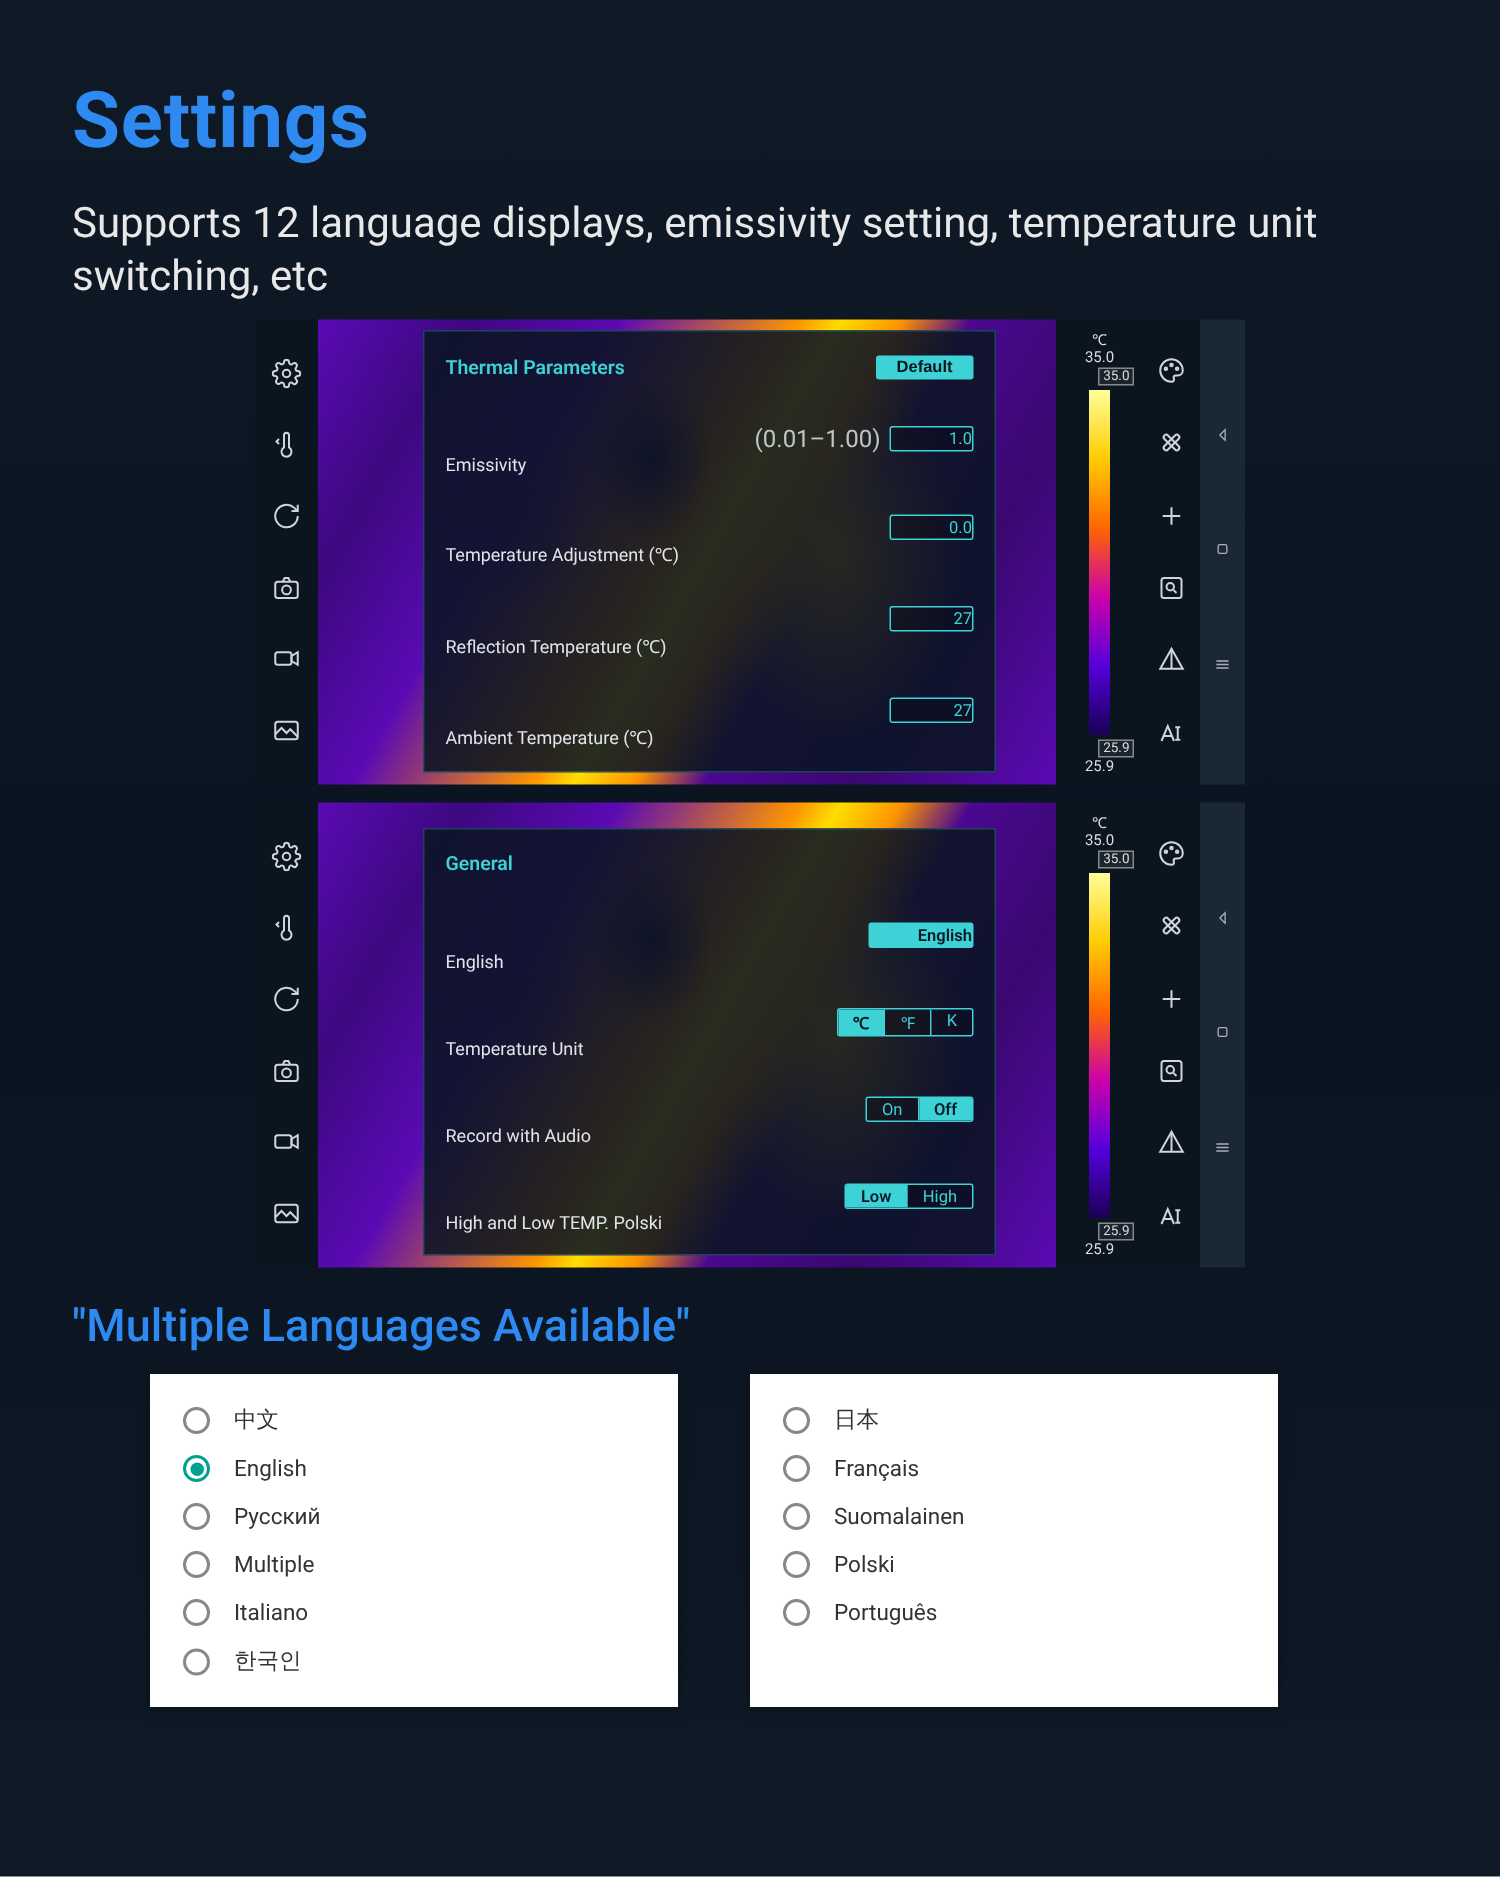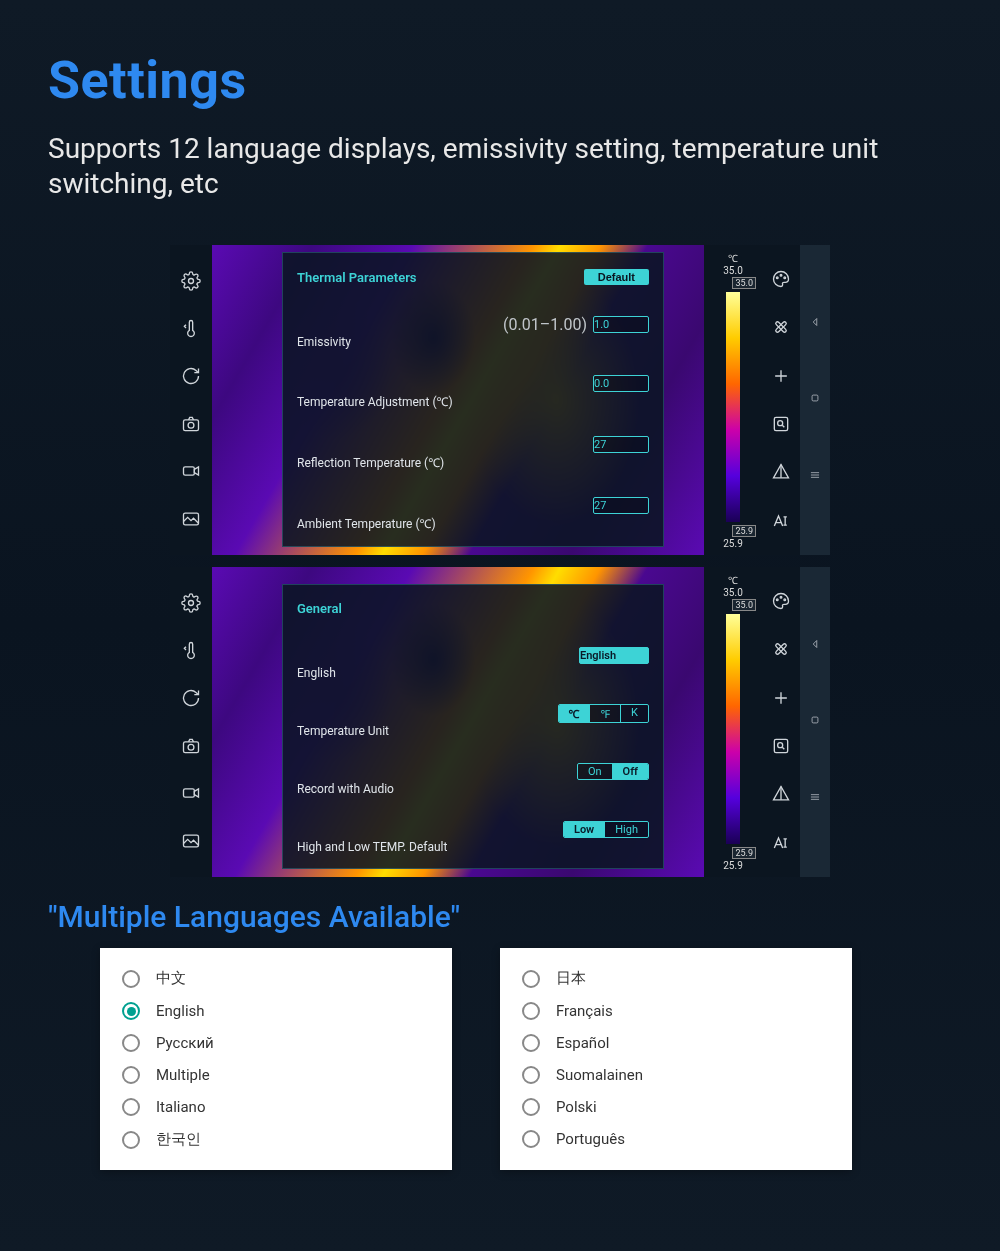--- a/index.html
+++ b/index.html
@@ -20,21 +20,21 @@
     font-size: 52px;
     font-weight: 700;
     letter-spacing: 0.5px;
     margin-bottom: 20px;
   }
   .subtitle {
     color: #e8e8e8;
     font-size: 28px;
     line-height: 1.25;
     font-weight: 400;
-    margin-bottom: 44px;
+    margin-bottom: 12px;
   }
   .screenshot {
     width: 660px;
     height: 310px;
     margin: 0 auto 12px auto;
     background: #0b1520;
     display: flex;
     position: relative;
   }
   .left-icons {
@@ -97,21 +97,21 @@
     justify-content: space-between;
     align-items: center;
     color: #e0e5ea;
     font-size: 12px;
     padding: 4px 0;
   }
   .param-label { flex: 1; margin-top: 36px; }
   .param-hint { color: #c0c5ca; font-size: 16px; margin-right: 6px;}
   .param-val {
     min-width: 56px;
-    text-align: left;
+    text-align: right;
     border: 1px solid #3dd3d6;
     color: #3dd3d6;
     font-size: 11px;
     padding: 1px 0;
     border-radius: 2px;
     background: rgba(0,0,0,0.2);
   }
   .pill-group { display: flex; border: 1px solid #3dd3d6; border-radius: 2px; overflow: hidden;}
   .pill {
     font-size: 11px;
@@ -403,21 +403,21 @@
             </div>
         </div>
         <div class="param-row">
           <span class="param-label">Record with Audio</span>
           <div class="pill-group" id="audio-pills">
               <span class="pill">On</span>
               <span class="pill active">Off</span>
             </div>
         </div>
         <div class="param-row">
-          <span class="param-label">High and Low TEMP. Default</span>
+          <span class="param-label">High and Low TEMP. Polski</span>
           <div class="pill-group" id="switch-pills">
               <span class="pill active">Low</span>
               <span class="pill">High</span>
             </div>
         </div>
       </div>
     </div>
     <div class="colorbar-wrap">
       <div class="cb-unit">℃</div>
       <div class="cb-top">35.0</div>
@@ -511,24 +511,20 @@
         <div class="lang-row">
           <span class="radio"></span>
           <span>日本</span>
         </div>
         <div class="lang-row">
           <span class="radio"></span>
           <span>Français</span>
         </div>
         <div class="lang-row">
           <span class="radio"></span>
-          <span>Español</span>
-        </div>
-        <div class="lang-row">
-          <span class="radio"></span>
           <span>Suomalainen</span>
         </div>
         <div class="lang-row">
           <span class="radio"></span>
           <span>Polski</span>
         </div>
         <div class="lang-row">
           <span class="radio"></span>
           <span>Português</span>
         </div>

